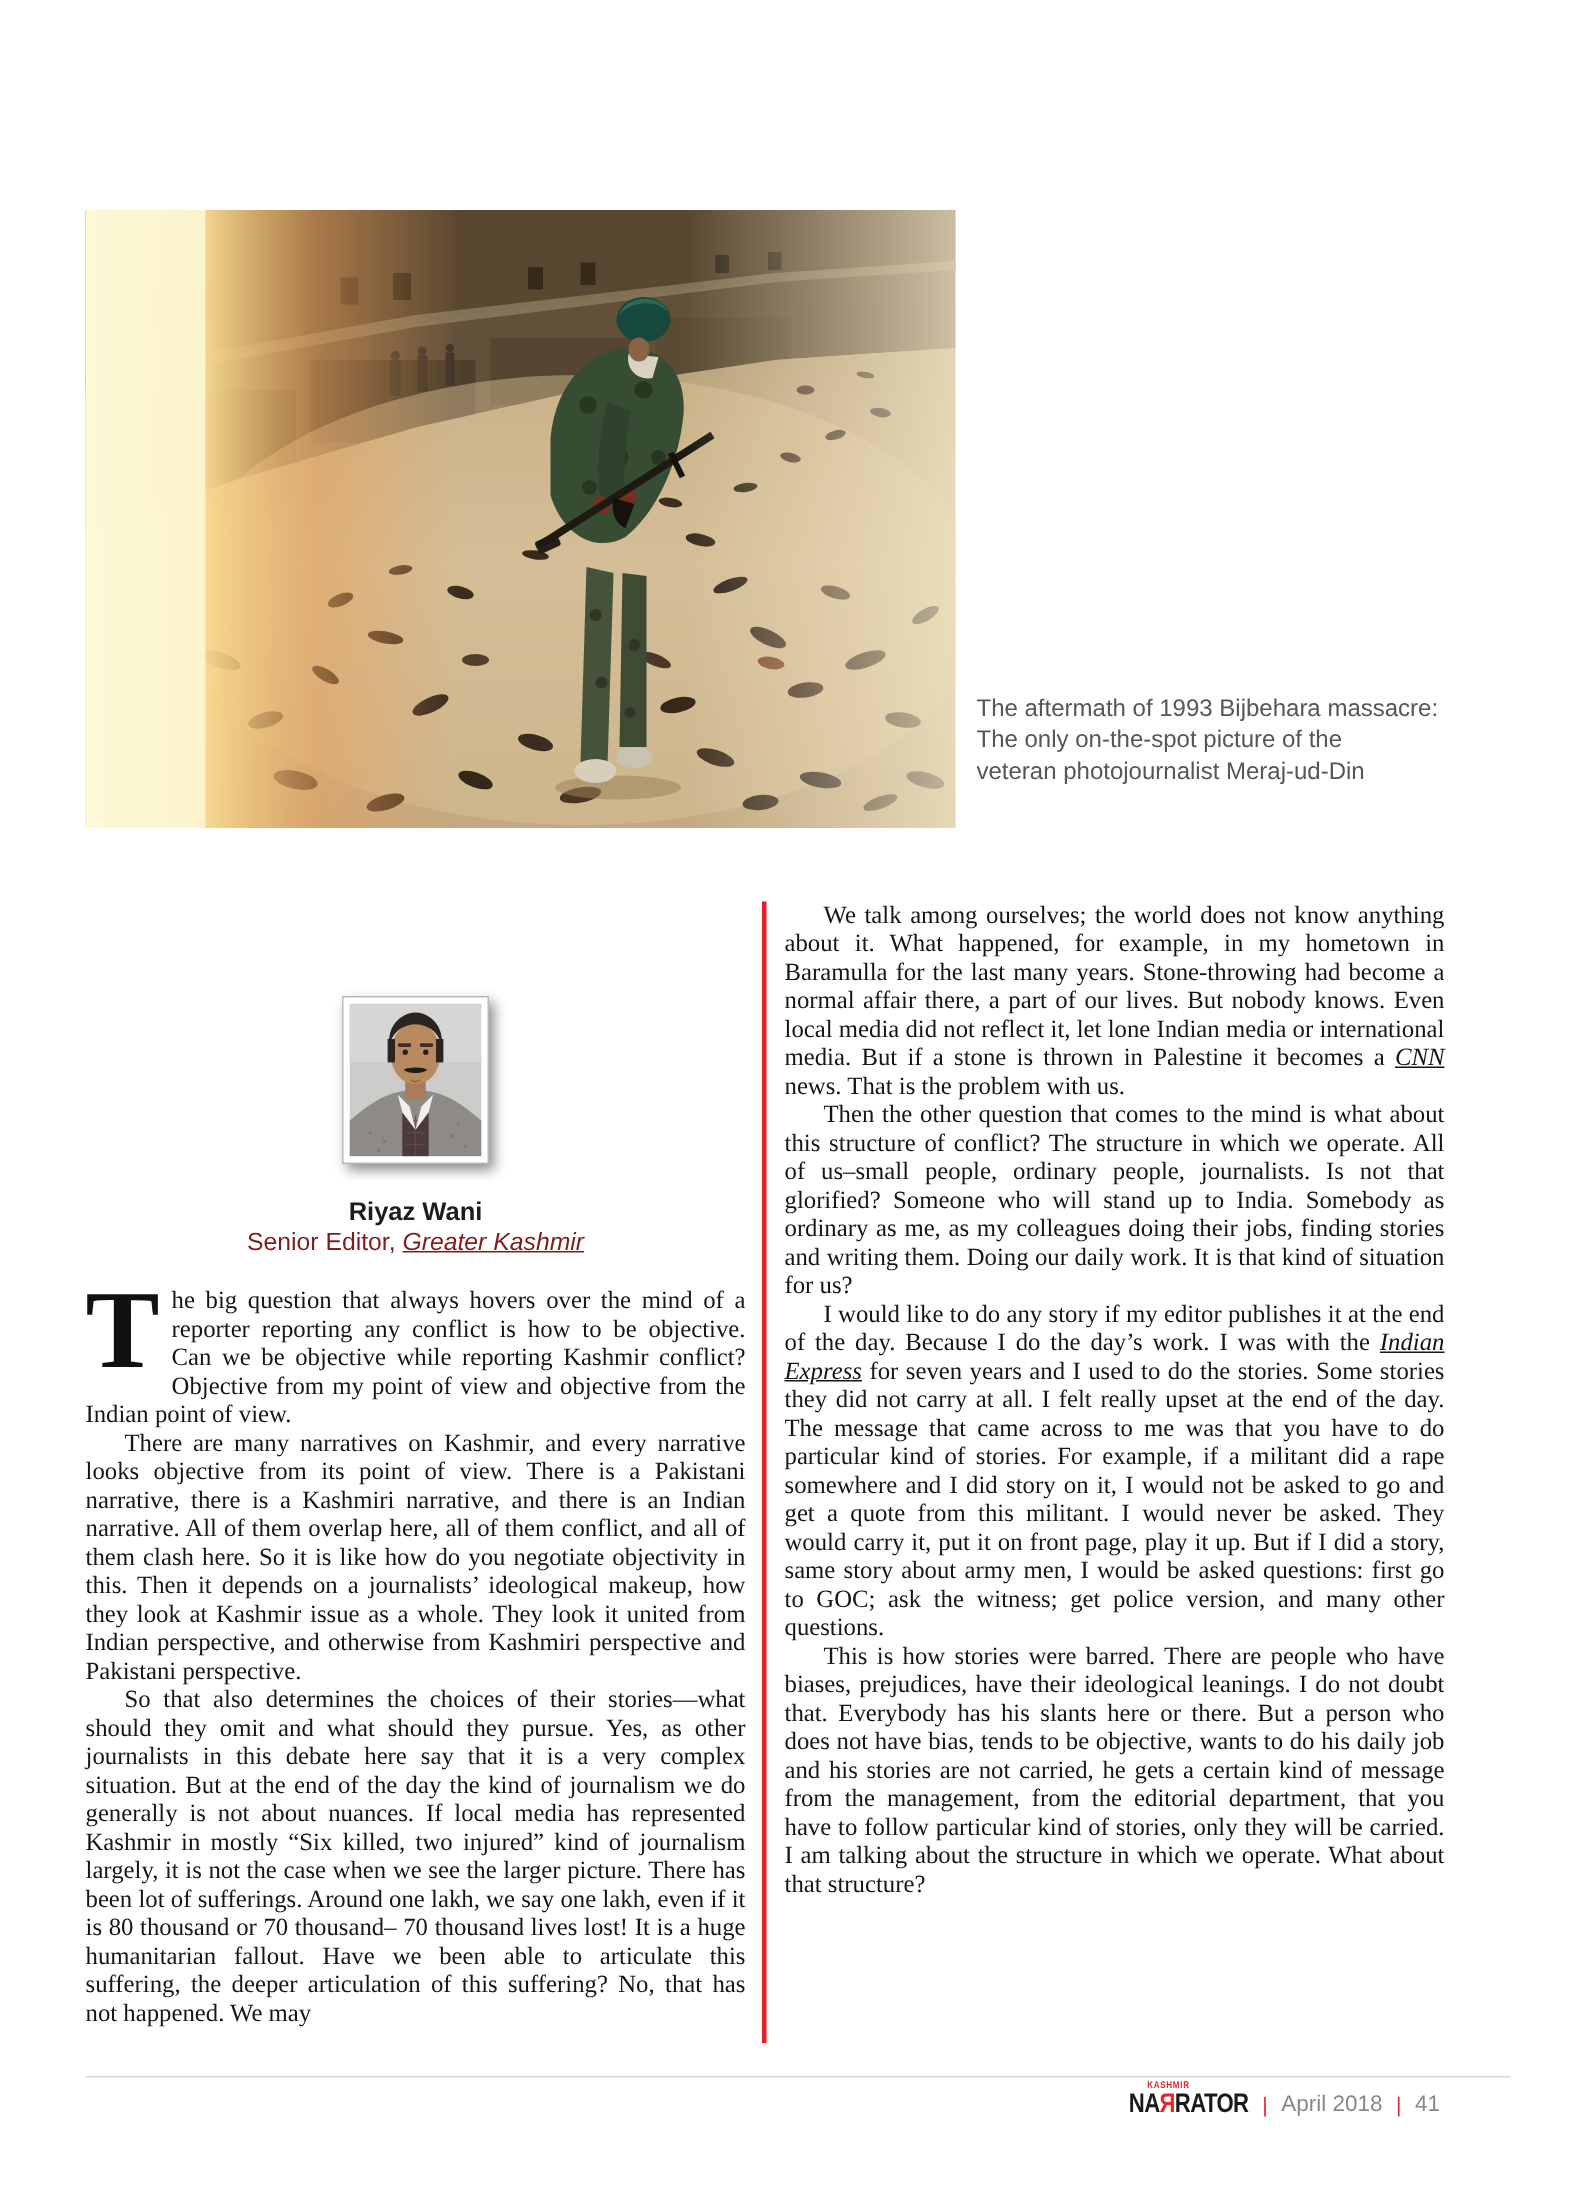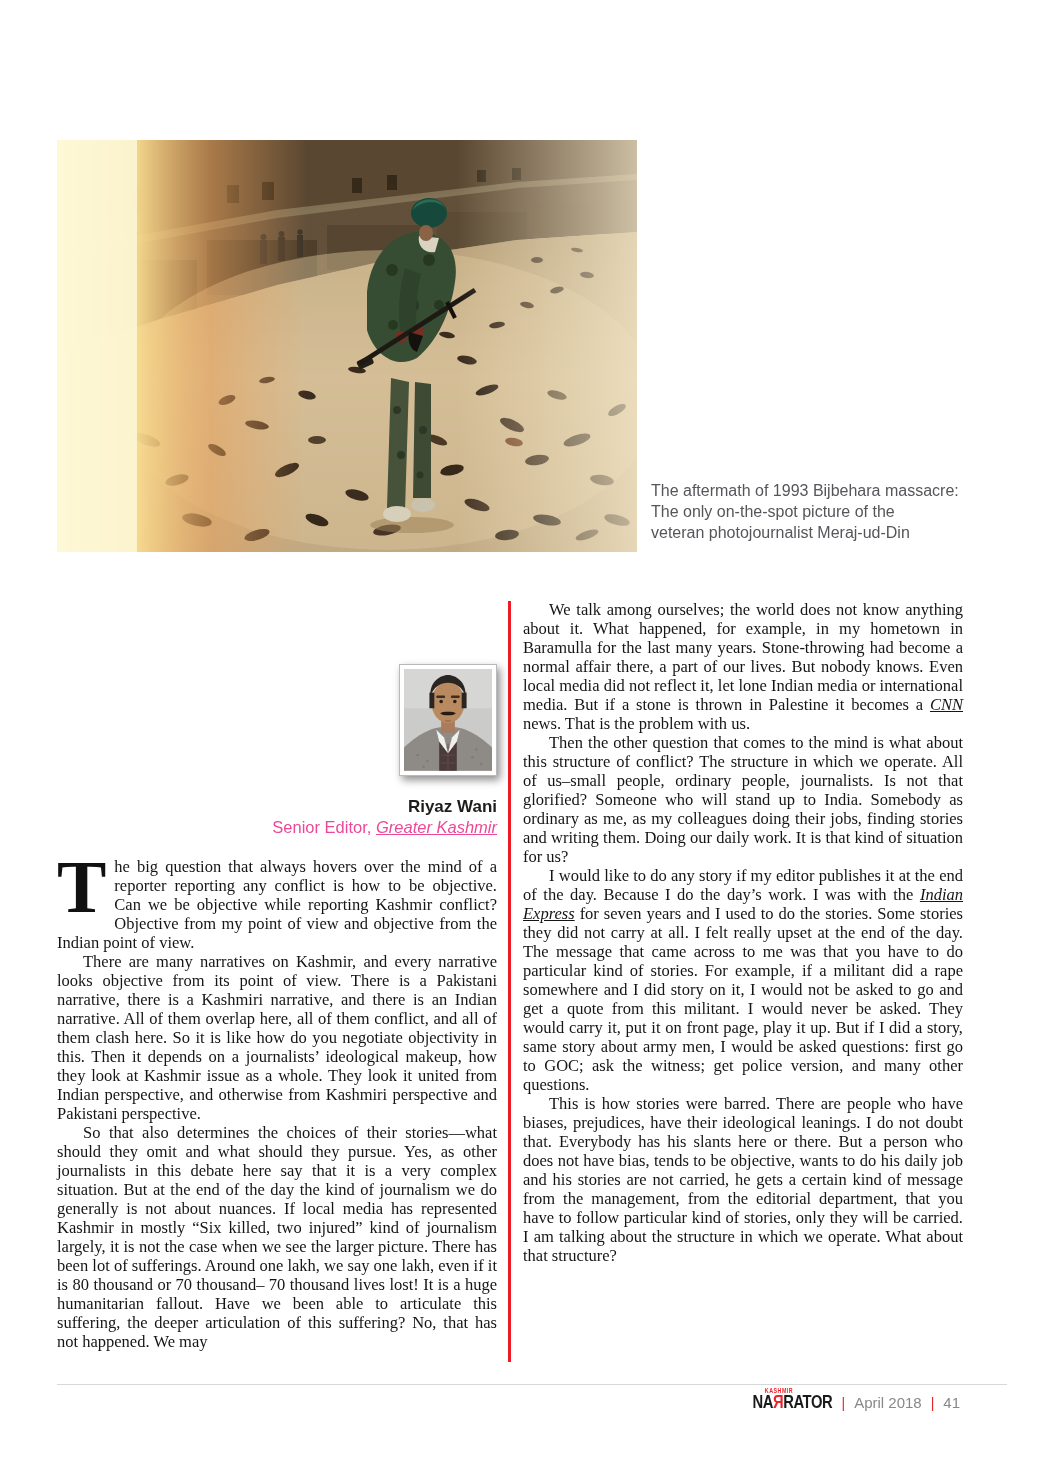--- a/index.html
+++ b/index.html
@@ -12,43 +12,43 @@
     overflow:hidden;
   }
   
   .photo-wrap{
     position:absolute;left:57px;top:140px;width:580px;height:412px;
     overflow:hidden;
   }
   .photo-wrap svg{display:block;width:100%;height:100%;}
   
   .caption{
-    position:absolute;left:651px;top:480px;width:340px;
+    position:absolute;left:651px;top:462px;width:340px;
     font-family:"Liberation Sans", sans-serif;
     font-size:16px;line-height:21px;color:#55565a;
   }
   
   .author-block{
     position:absolute;left:57px;top:664px;width:440px;
-    text-align:right;
+    text-align:center;
   }
   .portrait-frame{
     display:inline-block;background:#ffffff;
     padding:4px;border:1px solid #b9b9b9;
     box-shadow:3px 4px 8px rgba(0,0,0,0.45);
   }
   .portrait-frame svg{display:block;width:88px;height:102px;}
   .author-name{
     margin-top:17px;
     font-family:"Liberation Sans", sans-serif;
     font-weight:bold;font-size:17px;line-height:20px;color:#1d1d1b;
   }
   .author-title{
     font-family:"Liberation Sans", sans-serif;
-    font-size:16.5px;line-height:21px;color:#ec4899;
+    font-size:16.5px;line-height:21px;color:#7f1d1d;
   }
   .ital{font-style:italic;text-decoration:underline;}
   
   .col{
     position:absolute;width:440px;
     font-size:16.5px;line-height:19px;
     text-align:justify;
     hyphens:auto;-webkit-hyphens:auto;
   }
   .col p{margin:0;padding:0;}

